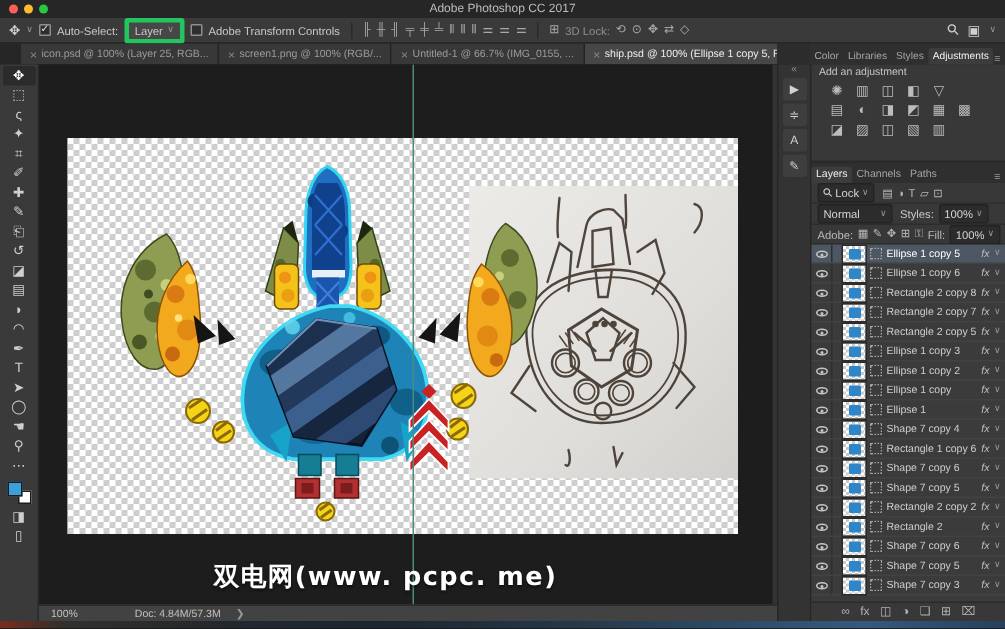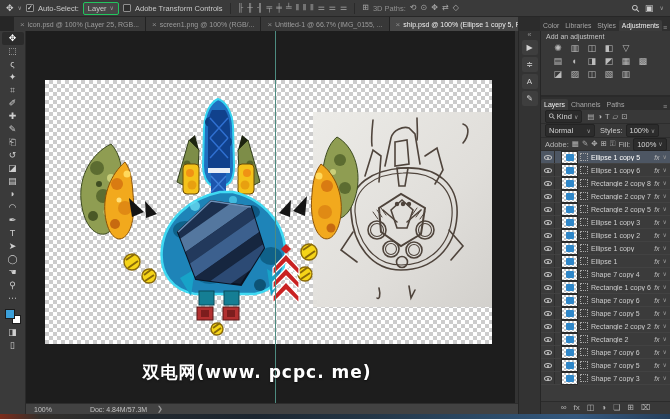--- a/index.html
+++ b/index.html
@@ -13,21 +13,21 @@
   .tl { width:6px; height:6px; border-radius:50%; }
   .tl-red{background:#ff5f57}.tl-yellow{background:#febc2e}.tl-green{background:#28c840}
   .win-title { position:absolute; left:0; right:0; text-align:center; font-size:8px; color:#bdbdbd; line-height:12px;}
 
   
   .optionsbar { height:17px; background:#3a3a3a; border-bottom:1px solid #272727; display:flex; align-items:center; gap:4px; padding:0 6px; font-size:7.5px; color:#c9c9c9; flex:none;}
   .ob-icon { font-size:9px; color:#d0d0d0; line-height:1;}
   .caret { font-size:6px; color:#9a9a9a; line-height:1;}
   .checkbox { width:8px; height:8px; border:1px solid #8f8f8f; border-radius:1px; background:#2e2e2e; font-size:7px; line-height:6px; color:#e8e8e8; text-align:center;}
   .checkbox.checked::before{content:"✓";}
-  .ob-select { display:flex; align-items:center; gap:3px; background:#474747; border:1px solid #22c55e; border-radius:2px; padding:1px 4px;}
+  .ob-select { display:flex; align-items:center; gap:3px; background:#474747; border:3px solid #22c55e; border-radius:2px; padding:1px 4px;}
   .ob-sep { width:1px; height:11px; background:#2a2a2a; margin:0 3px;}
   .icon-strip { display:flex; gap:4px; align-items:center;}
   .icon-strip span { font-size:8px; color:#a8a8a8; line-height:1;}
   .ob-right { margin-left:auto; display:flex; align-items:center; gap:6px;}
   .search-glyph { display:inline-block; transform:rotate(-45deg); font-size:10px; color:#cfcfcf;}
 
   
   .tabrow { height:14px; background:#262626; display:flex; flex:none;}
   .doc-tabs { display:flex; flex:1; padding-left:14px; overflow:hidden;}
   .tab { display:flex; align-items:center; gap:3px; padding:0 6px; font-size:7px; background:#383838; color:#9c9c9c; border-right:1px solid #222; white-space:nowrap;}
@@ -108,20 +108,28 @@
 
   
   .bottom-strip { height:5px; flex:none;
     background:linear-gradient(90deg,#7a2c1c 0%,#33302c 6%,#22282e 22%,#1c2630 38%,#243646 55%,#2c4a66 72%,#35597f 86%,#27405c 100%);}
 </style>
 </head>
 <body>
 
 <div class="app">
 
+  <div class="titlebar">
+    <div class="tl-group">
+      <span class="tl tl-red"></span>
+      <span class="tl tl-yellow"></span>
+      <span class="tl tl-green"></span>
+    </div>
+    <div class="win-title">Adobe Photoshop CC 2017</div>
+  </div>
 
   <div class="optionsbar">
     <span class="ob-icon">✥</span>
     <span class="caret">∨</span>
     <span class="checkbox checked"></span>
     <span>Auto-Select:</span>
     <span class="ob-select">
       <span>Layer</span>
       <span class="caret">∨</span>
     </span>
@@ -139,21 +147,21 @@
         <span>⫴</span>
         <span>⫴</span>
         <span>⚌</span>
         <span>⚌</span>
         <span>⚌</span>
       </span>
     <span class="ob-sep"></span>
     <span class="icon-strip">
       <span>⊞</span>
     </span>
-    <span style="color:#8f8f8f;">3D Paths:</span>
+    <span style="color:#8f8f8f;">3D Lock:</span>
     <span class="icon-strip" id="mode3d-strip">
         <span>⟲</span>
         <span>⊙</span>
         <span>✥</span>
         <span>⇄</span>
         <span>◇</span>
       </span>
     <span class="ob-right">
       <span class="search-glyph">⚲</span>
       <span class="ob-icon">▣</span>
@@ -435,21 +443,21 @@
       </div>
       <div class="layers-tabs" id="layers-tabs">
           <span class="ptab active">Layers</span>
           <span class="ptab">Channels</span>
           <span class="ptab">Paths</span>
           <span class="ptab-menu">≡</span>
         </div>
       <div class="layers-bar-row">
         <span class="mini-select">
           <span class="search-glyph" style="font-size:8px;">⚲</span>
-          <span>Kind</span>
+          <span>Lock</span>
           <span class="caret">∨</span>
         </span>
         <span class="type-icons" id="filter-type-icons">
             <span>▤</span>
             <span>◑</span>
             <span>T</span>
             <span>▱</span>
             <span>⊡</span>
           </span>
       </div>

